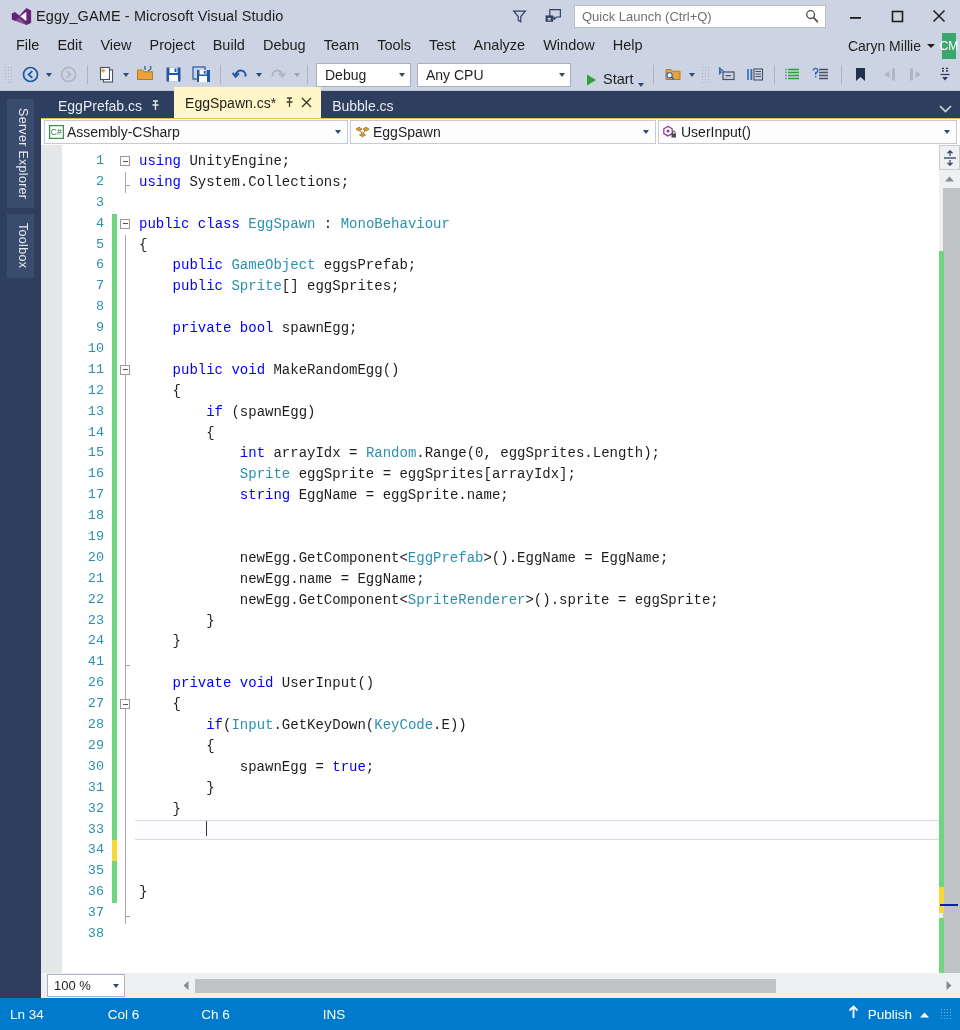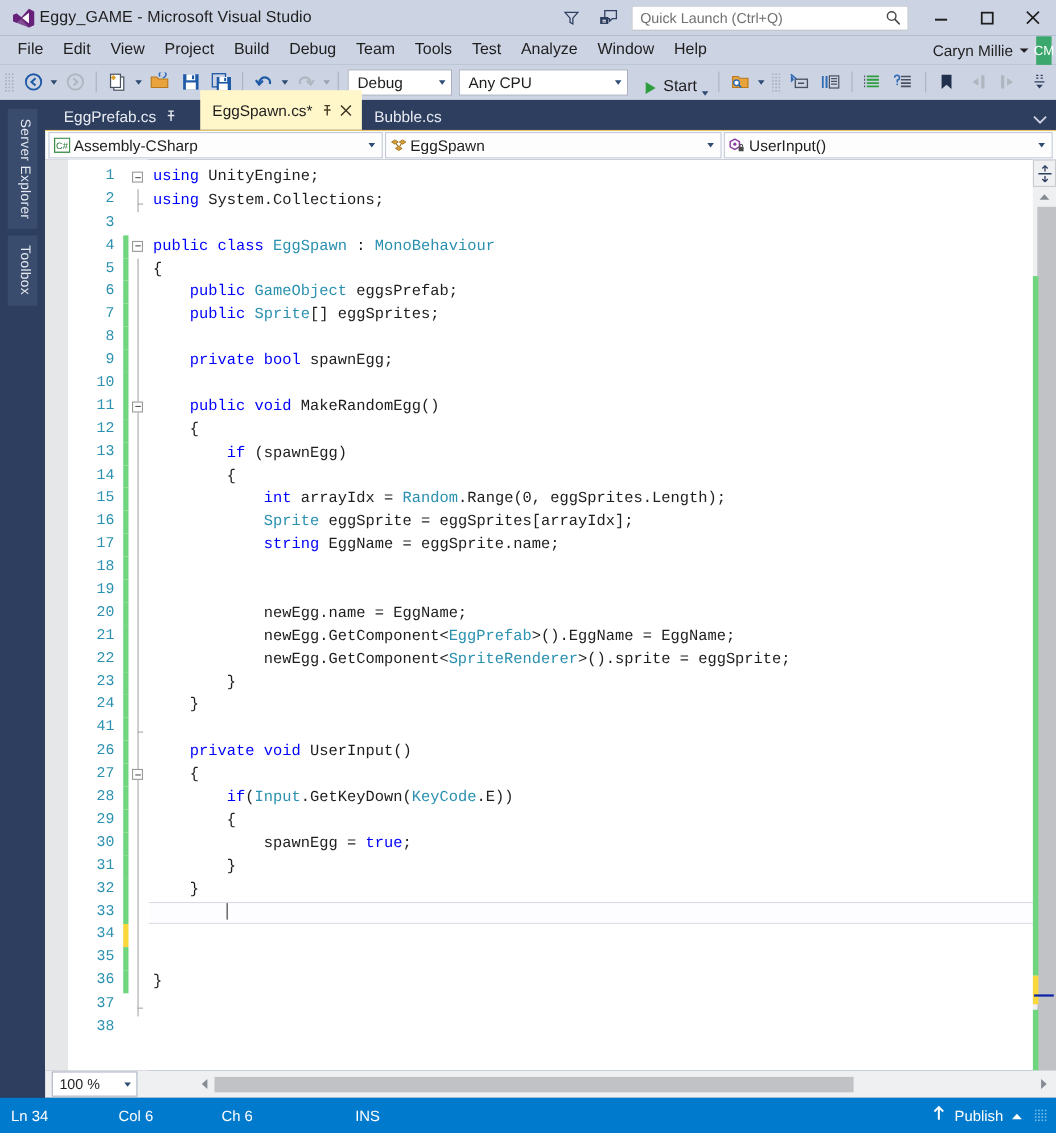--- a/index.html
+++ b/index.html
@@ -158,21 +158,21 @@
     height: 27px; min-height: 27px;
     background: #2d3e5f;
     display: flex; align-items: flex-end; position: relative;
     padding-left: 6px;
   }
   .doctab {
     height: 25px; display: flex; align-items: center;
     padding: 0 9px 0 11px; font-size: 14px;
     color: #e8ebf1; white-space: nowrap;
   }
-  .doctab.active { background: #fff6c9; color: #1e1e1e; height: 36px; margin-left: 8px; }
+  .doctab.active { background: #fff6c9; color: #1e1e1e; height: 31px; }
   .doctab .tname { margin-right: 8px; }
   .pin-icon { margin-right: 4px; display: flex; align-items: center; }
   .close-x { display: flex; align-items: center; margin-left: 2px; }
   .tabstrip-right {
     position: absolute; right: 8px; bottom: 5px;
     display: flex; align-items: center;
   }
 
   
   .navbar {
@@ -880,22 +880,22 @@
             <div class="cline"></div>
             <div class="cline"><span>    </span><span class="kw">public</span><span> </span><span class="kw">void</span><span> MakeRandomEgg()</span></div>
             <div class="cline"><span>    {</span></div>
             <div class="cline"><span>        </span><span class="kw">if</span><span> (spawnEgg)</span></div>
             <div class="cline"><span>        {</span></div>
             <div class="cline"><span>            </span><span class="kw">int</span><span> arrayIdx = </span><span class="typ">Random</span><span>.Range(0, eggSprites.Length);</span></div>
             <div class="cline"><span>            </span><span class="typ">Sprite</span><span> eggSprite = eggSprites[arrayIdx];</span></div>
             <div class="cline"><span>            </span><span class="kw">string</span><span> EggName = eggSprite.name;</span></div>
             <div class="cline"></div>
             <div class="cline"></div>
+            <div class="cline"><span>            newEgg.GetComponent&lt;</span><span class="typ">EggPrefab</span><span>&gt;().EggName = EggName;</span></div>
             <div class="cline"><span>            newEgg.name = EggName;</span></div>
-            <div class="cline"><span>            newEgg.GetComponent&lt;</span><span class="typ">EggPrefab</span><span>&gt;().EggName = EggName;</span></div>
             <div class="cline"><span>            newEgg.GetComponent&lt;</span><span class="typ">SpriteRenderer</span><span>&gt;().sprite = eggSprite;</span></div>
             <div class="cline"><span>        }</span></div>
             <div class="cline"><span>    }</span></div>
             <div class="cline"></div>
             <div class="cline"><span>    </span><span class="kw">private</span><span> </span><span class="kw">void</span><span> UserInput()</span></div>
             <div class="cline"><span>    {</span></div>
             <div class="cline"><span>        </span><span class="kw">if</span><span>(</span><span class="typ">Input</span><span>.GetKeyDown(</span><span class="typ">KeyCode</span><span>.E))</span></div>
             <div class="cline"><span>        {</span></div>
             <div class="cline"><span>            spawnEgg = </span><span class="kw">true</span><span>;</span></div>
             <div class="cline"><span>        }</span></div>

